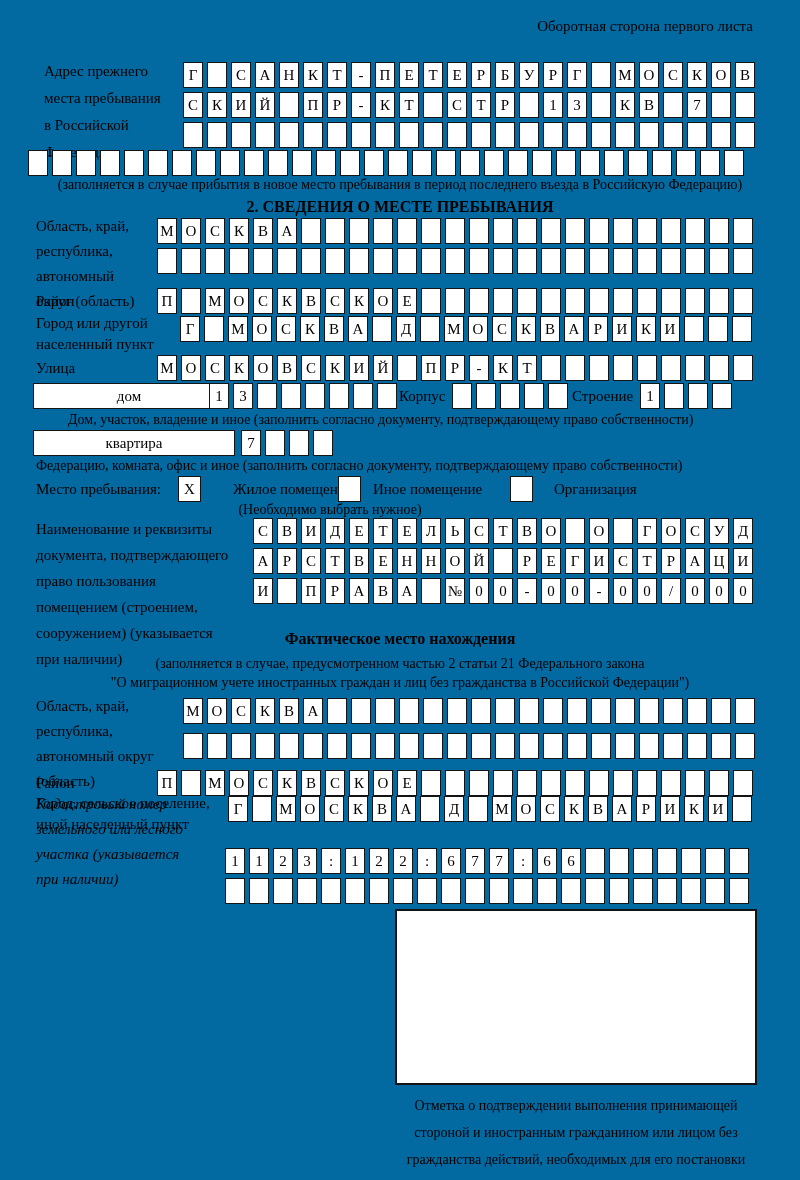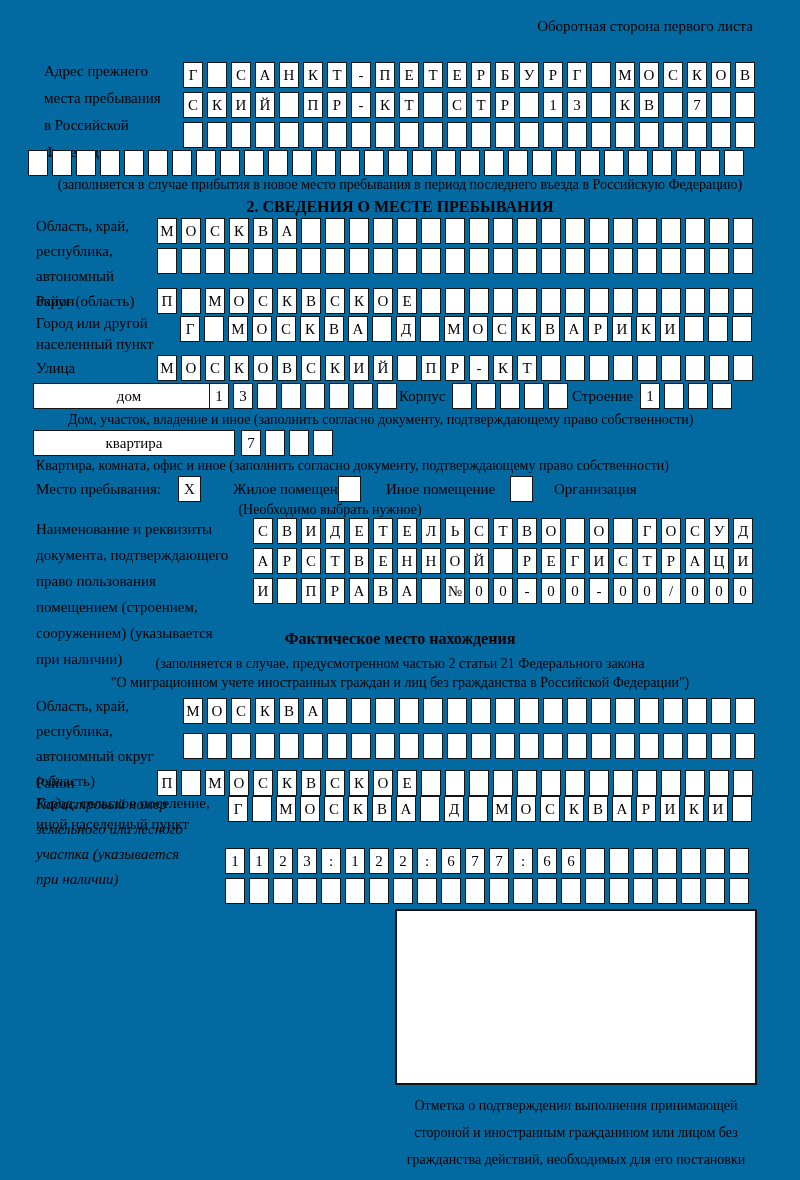--- a/index.html
+++ b/index.html
@@ -325,31 +325,31 @@
 
   <div class="abs longbox" style="left:33px;top:430px;width:202px;">
     <span>квартира</span>
   </div>
   <div class="abs grid" style="left:241px;top:430px;">
       <span class="cell">7</span>
       <span class="cell"></span>
       <span class="cell"></span>
       <span class="cell"></span>
     </div>
-  <div class="abs note" style="left:36px;top:458px;">Квартира, комната, офис и иное (заполнить согласно документу, подтверждающему право собственности)</div>
+  <div class="abs note" style="left:36px;top:458px;">Федерацию, комната, офис и иное (заполнить согласно документу, подтверждающему право собственности)</div>
 
   <div class="abs lbl" style="left:36px;top:477px;">Место пребывания:</div>
   <div class="abs chk" style="left:178px;top:476px;">
     <span>X</span>
   </div>
   <div class="abs lbl" style="left:213px;top:477px;margin-left:20px;">Жилое помещение</div>
   <div class="abs chk" style="left:338px;top:476px;">
     <span></span>
   </div>
-  <div class="abs lbl" style="left:386px;top:477px;">Иное помещение</div>
+  <div class="abs lbl" style="left:373px;top:477px;">Иное помещение</div>
   <div class="abs chk" style="left:510px;top:476px;">
     <span></span>
   </div>
   <div class="abs lbl" style="left:554px;top:477px;">Организация</div>
   <div class="abs note" style="left:200px;top:502px;width:260px;text-align:center;">(Необходимо выбрать нужное)</div>
 
   <div class="abs lbl" style="left:36px;top:516px;line-height:26px;">Наименование и реквизиты<br>документа, подтверждающего<br>право пользования<br>помещением (строением,<br>сооружением) (указывается<br>при наличии)</div>
   <div class="abs grid" style="left:253px;top:518px;">
       <span class="cell">С</span>
       <span class="cell">В</span>

